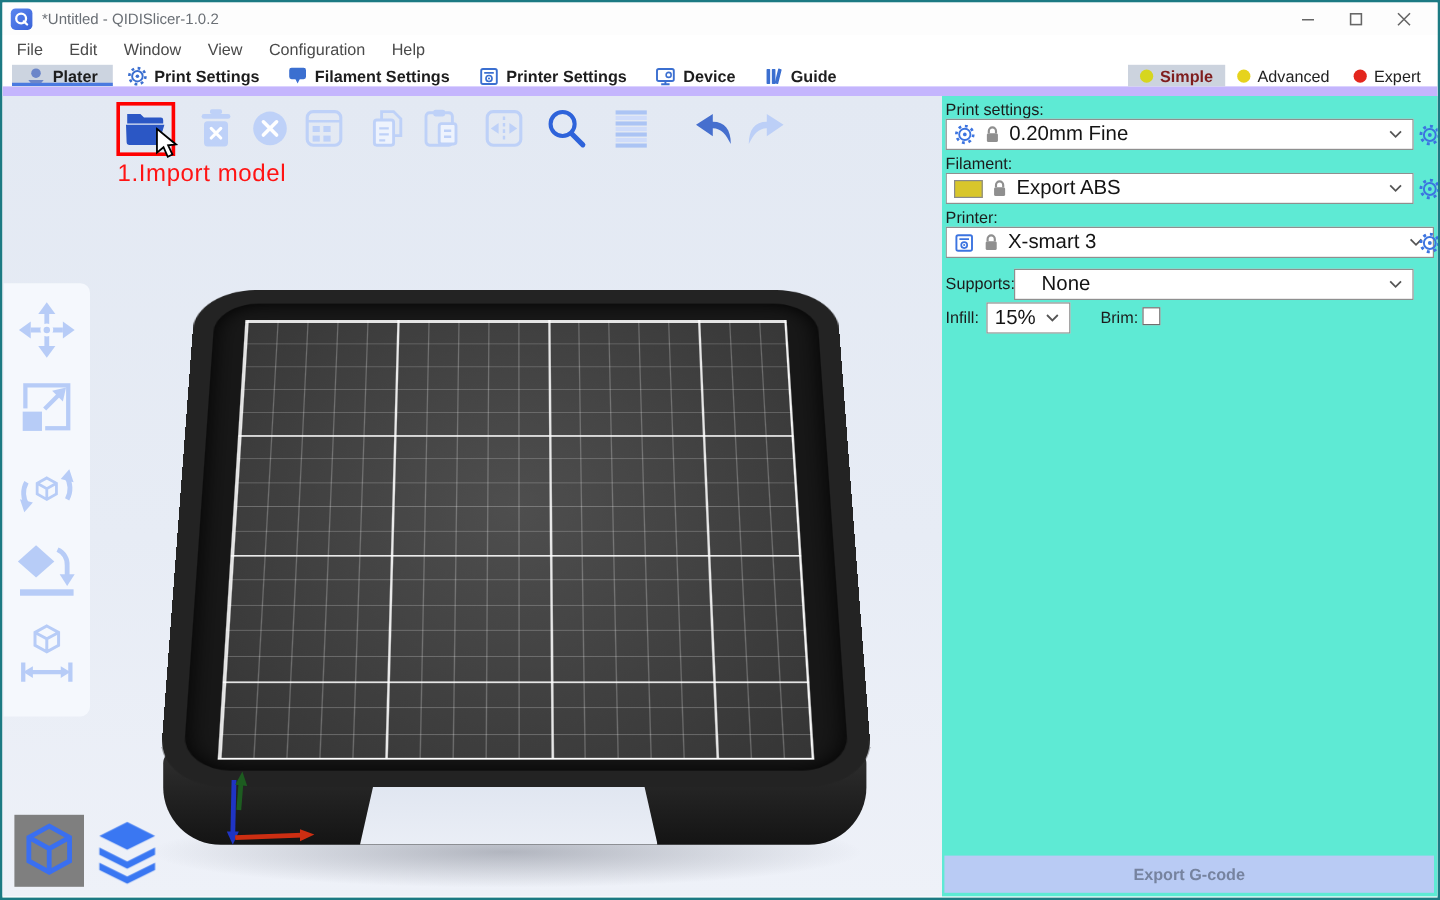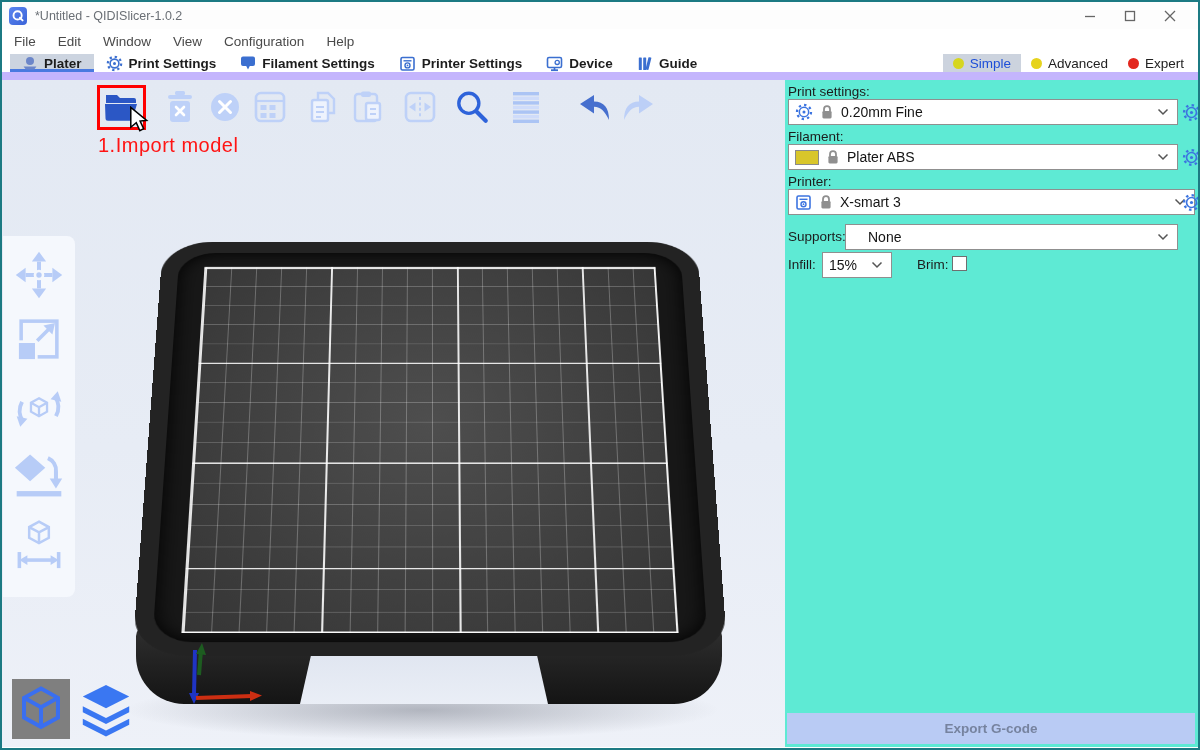--- a/index.html
+++ b/index.html
@@ -17,21 +17,21 @@
   .win-btn { width:40px; height:27px; display:flex; align-items:center; justify-content:center; }
   
   .menubar { height:25px; background:#fff; display:flex; align-items:center; padding-left:8px; }
   .menu-item { font-size:13.5px; color:#4a4a4a; padding:3px 12px 3px 4px; margin-right:6px; }
   
   .tabbar { height:26px; background:#fff; display:flex; align-items:stretch; border-bottom:8px solid #c4b5fd; padding-left:8px; }
   .tab { display:flex; align-items:center; gap:6px; padding:0 12px; font-size:13.5px; color:#1d1d1d; font-weight:600; position:relative; }
   .tab.selected { background:#ccd4e0; box-shadow:inset 0 -3px 0 #4a7ae0; font-weight:700; }
   .modes { margin-left:auto; display:flex; align-items:stretch; margin-right:4px; }
   .mode { display:flex; align-items:center; gap:6px; padding:0 10px; font-size:13.5px; color:#222; }
-  .mode.selected { background:#ccd3de; font-weight:400; color:#1d4ed8; }
+  .mode.selected { background:#ccd3de; font-weight:700; color:#7f1d1d; }
   .dot { width:11px; height:11px; border-radius:50%; }
   
   .content { position:relative; display:flex; height:667px; }
   .viewport { position:relative; width:783px; height:667px; overflow:hidden;
     background:linear-gradient(180deg,#e3e9f3 0%,#e7ecf5 55%,#eef1f8 100%); }
   .rpanel { position:relative; width:413px; height:667px; background:#5eead4; font-size:13.5px; color:#1c1c1c; }
   
   .tool { position:absolute; width:40px; height:38px; display:flex; align-items:center; justify-content:center; }
   .import-box { position:absolute; left:95px; top:5px; width:49px; height:45px; border:3px solid #ff0000; }
   .import-label { position:absolute; left:96px; top:54px; font-size:20px; color:#ff1414; letter-spacing:.5px; }
@@ -65,21 +65,21 @@
   .axes { position:absolute; left:178px; top:475px; width:130px; height:150px; }
   
   .view3d-btn { position:absolute; left:10px; top:599px; width:58px; height:60px; background:#7f7f7f;
     display:flex; align-items:center; justify-content:center; }
   .preview-btn { position:absolute; left:76px; top:601px; width:56px; height:58px;
     display:flex; align-items:center; justify-content:center; }
   
   .plabel { position:absolute; left:3px; font-weight:400; }
   .combo { position:absolute; height:26px; border:1px solid #8f8f8f; background:#fff;
     display:flex; align-items:center; gap:7px; padding:0 8px 0 6px; }
-  .combo .val { flex:1; font-size:14px; color:#141414; white-space:nowrap; overflow:hidden; }
+  .combo .val { flex:1; font-size:17px; color:#141414; white-space:nowrap; overflow:hidden; }
   .gear-btn { position:absolute; width:20px; height:20px; display:flex; align-items:center; justify-content:center; }
   .swatch { width:24px; height:15px; background:#d8c62b; border:1px solid #8a8a8a; }
   .checkbox { position:absolute; width:15px; height:15px; border:1px solid #6f6f6f; background:#fff; }
   .export-btn { position:absolute; left:2px; right:3px; bottom:3px; height:31px; background:#b9cbf4;
     display:flex; align-items:center; justify-content:center; font-weight:700; color:#76839f; font-size:13.5px; }
   svg { display:block; }
 </style>
 </head>
 <body>
 
@@ -404,21 +404,21 @@
         </svg>
       </div>
 
       <div class="plabel" style="top:49px;">Filament:</div>
       <div class="combo" style="left:3px; top:64px; width:390px;">
         <span class="swatch"></span>
         <svg width="14" height="16" viewBox="0 0 14 16">
           <path d="M4 7 V5.2 a3 3 0 0 1 6 0 V7" fill="none" stroke="#8f8f8f" stroke-width="1.8"></path>
           <rect x="2.4" y="7" width="9.2" height="7.4" rx="1.3" fill="#8f8f8f"></rect>
         </svg>
-        <span class="val">Plater ABS</span>
+        <span class="val">Export ABS</span>
         <svg width="12" height="8" viewBox="0 0 12 8">
           <polyline points="1.5,1.5 6,6 10.5,1.5" fill="none" stroke="#555" stroke-width="1.5"></polyline>
         </svg>
       </div>
       <div class="gear-btn" style="left:396px; top:67px;">
         <svg width="19" height="19" viewBox="0 0 20 20">
           <circle cx="10" cy="10" r="5.2" fill="none" stroke="#3c74e0" stroke-width="1.7"></circle>
           <circle cx="10" cy="10" r="7.8" fill="none" stroke="#3c74e0" stroke-width="2.5" stroke-dasharray="2.6 3.5"></circle>
           <circle cx="10" cy="10" r="1.7" fill="#3c74e0"></circle>
         </svg>

